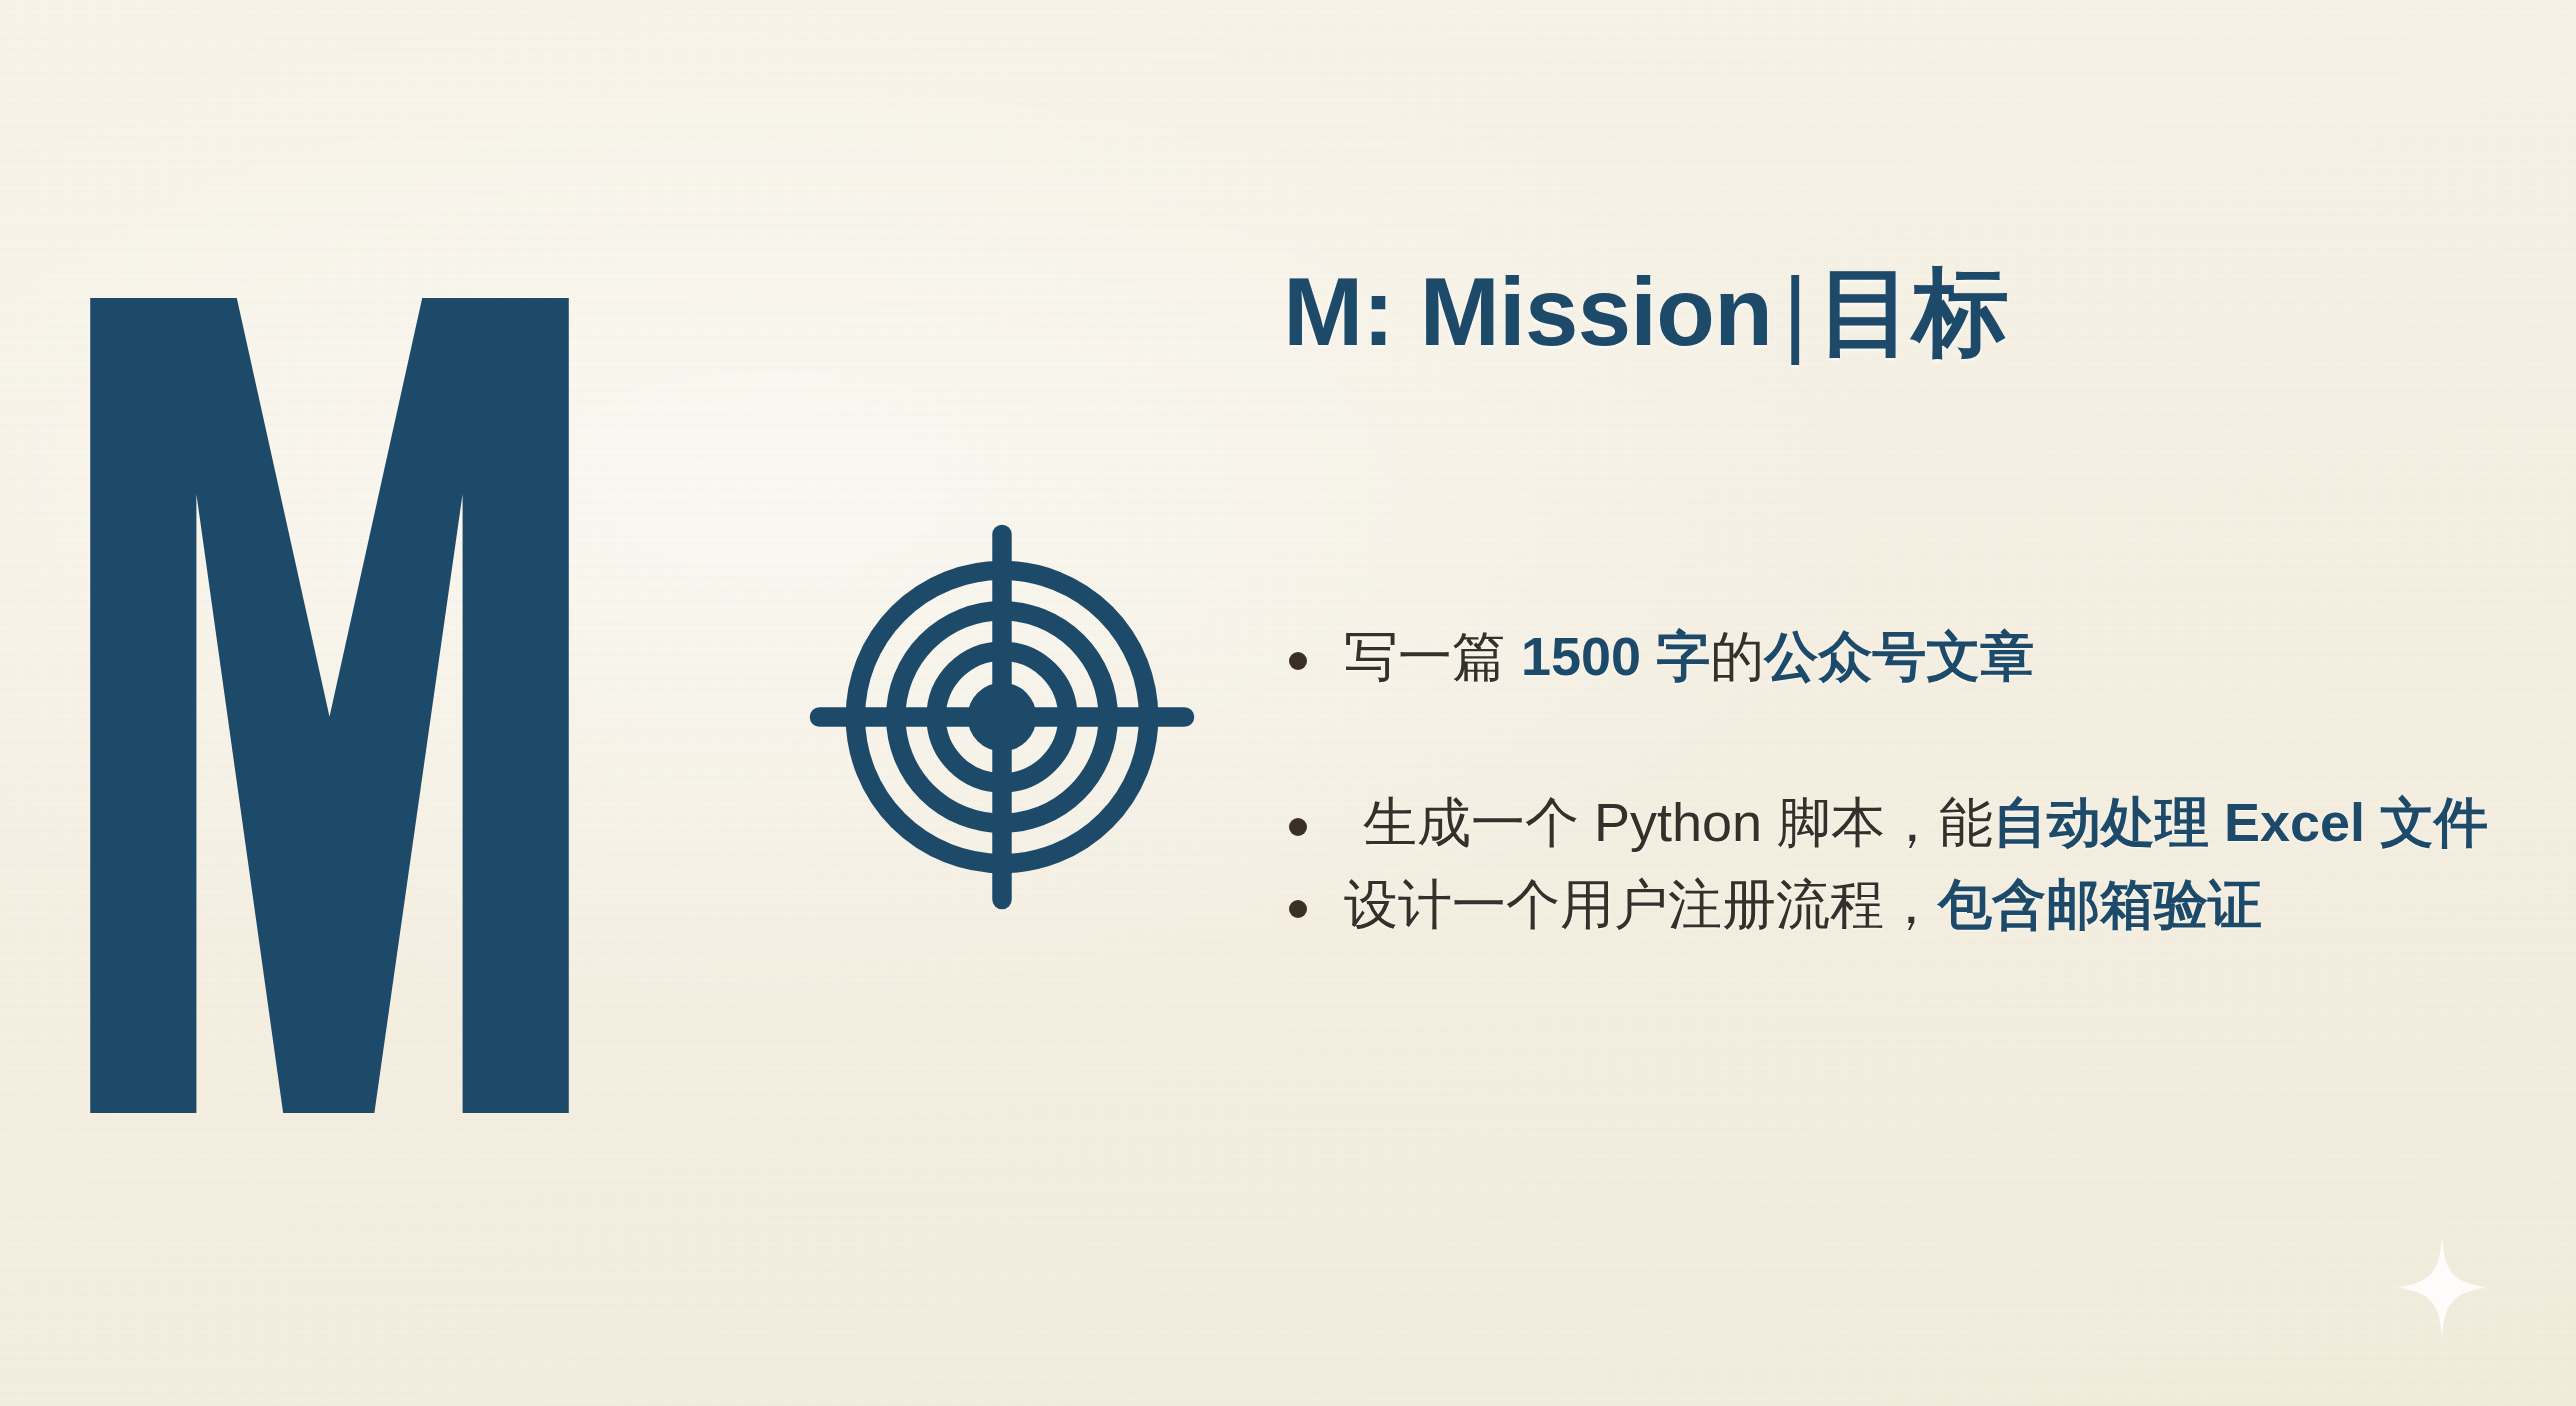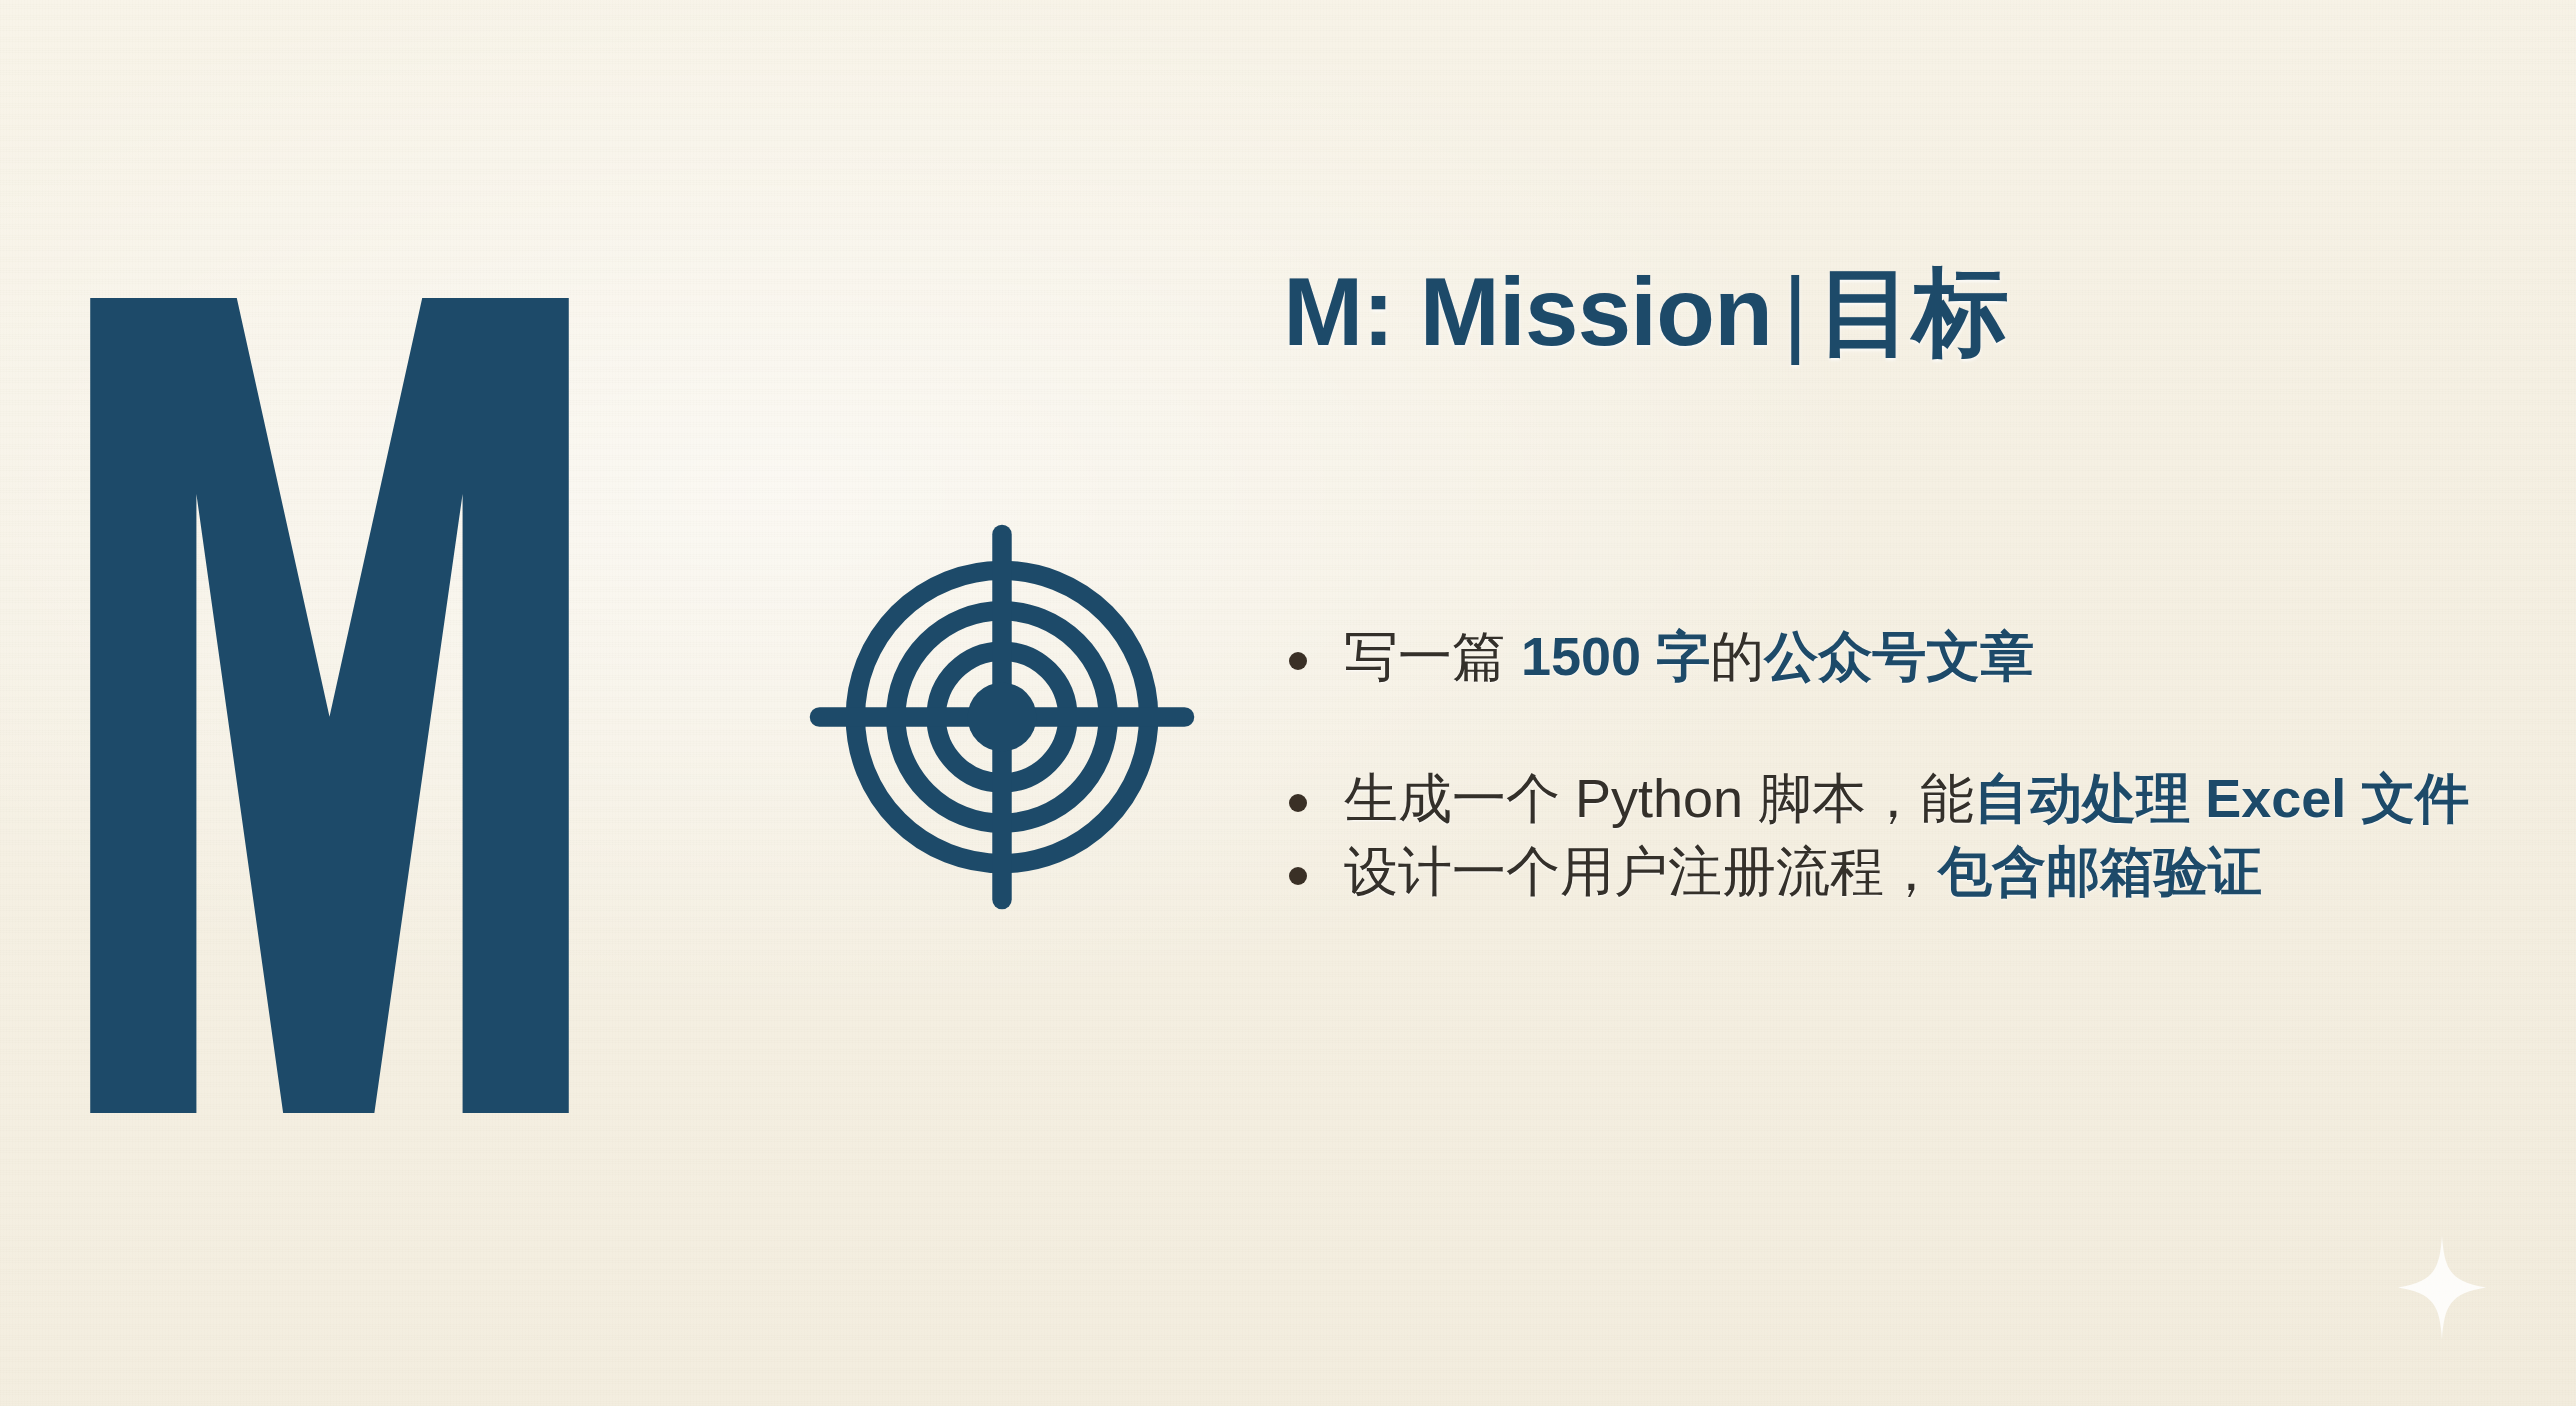--- a/index.html
+++ b/index.html
@@ -124,22 +124,22 @@
     border-radius: 50%;
     background: #3a3026;
   }
 
   .bullet-item .em {
     color: #1d4a69;
     font-weight: 700;
   }
 
   
-  #bullet-item-0 { margin-bottom: 72px; }
-  #bullet-item-1 { margin-bottom: 3px; }
+  #bullet-item-0 { margin-bottom: 96px; }
+  #bullet-item-1 { margin-bottom: 12px; text-align: center; }
   #bullet-item-2 { margin-bottom: 8px; }
 
   #bullet-item-1 .txt { display: block; max-width: 1163px; }
 
   
   #sparkle {
     position: absolute;
     right: 90px;
     bottom: 66px;
     width: 88px;

